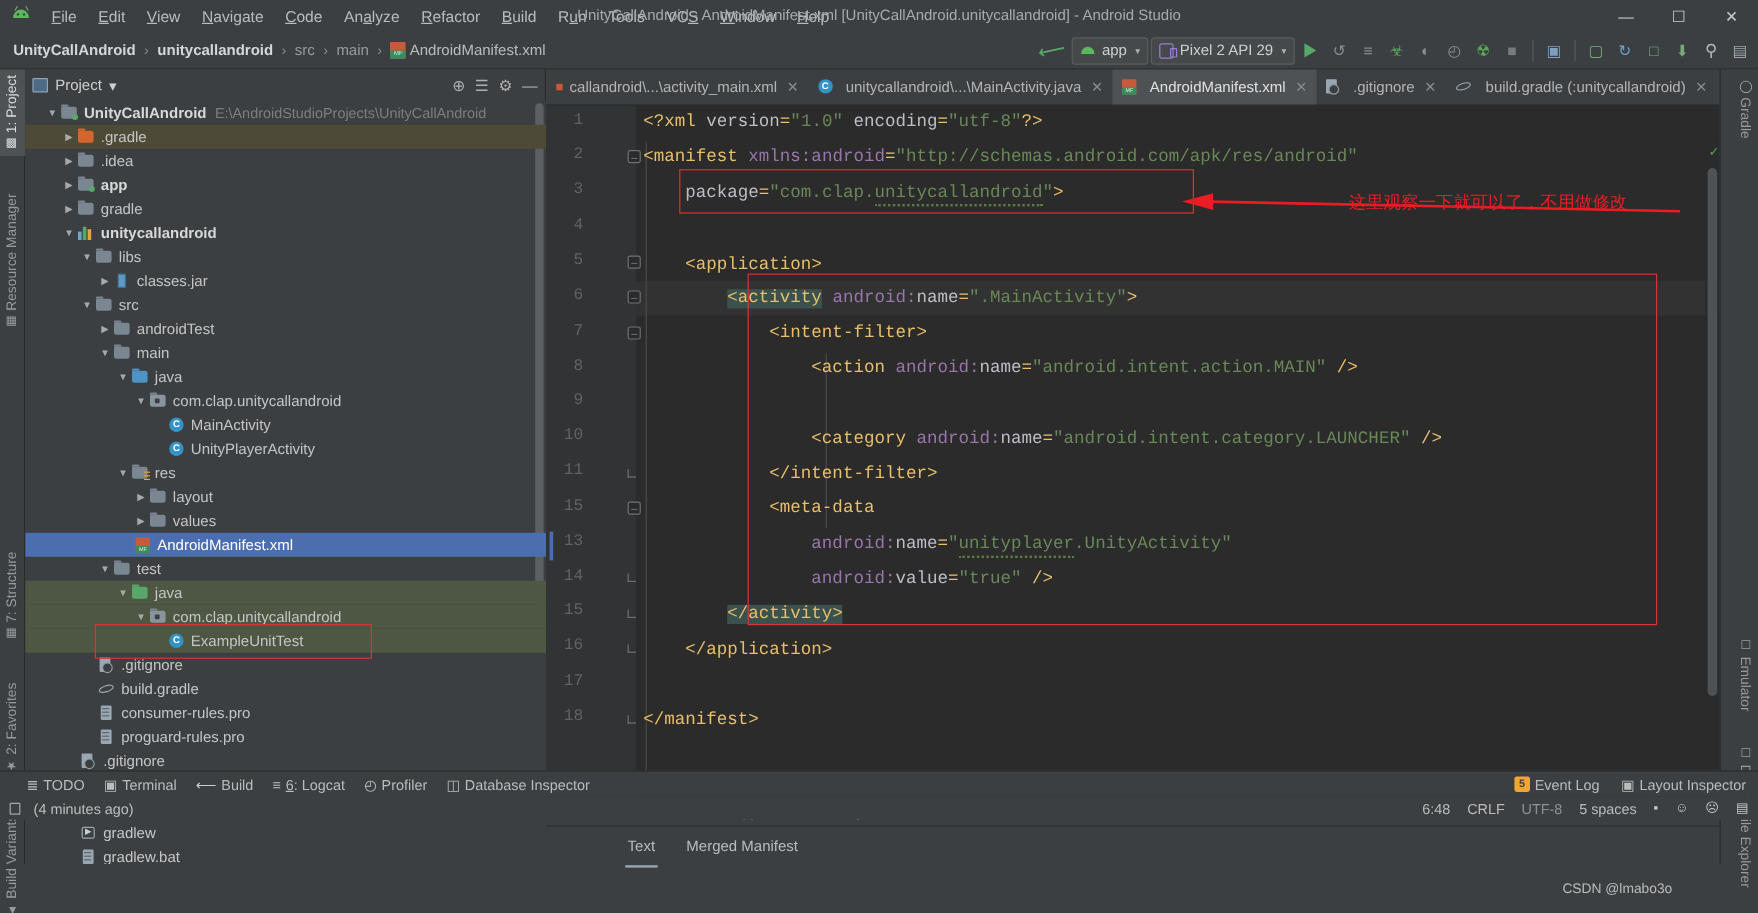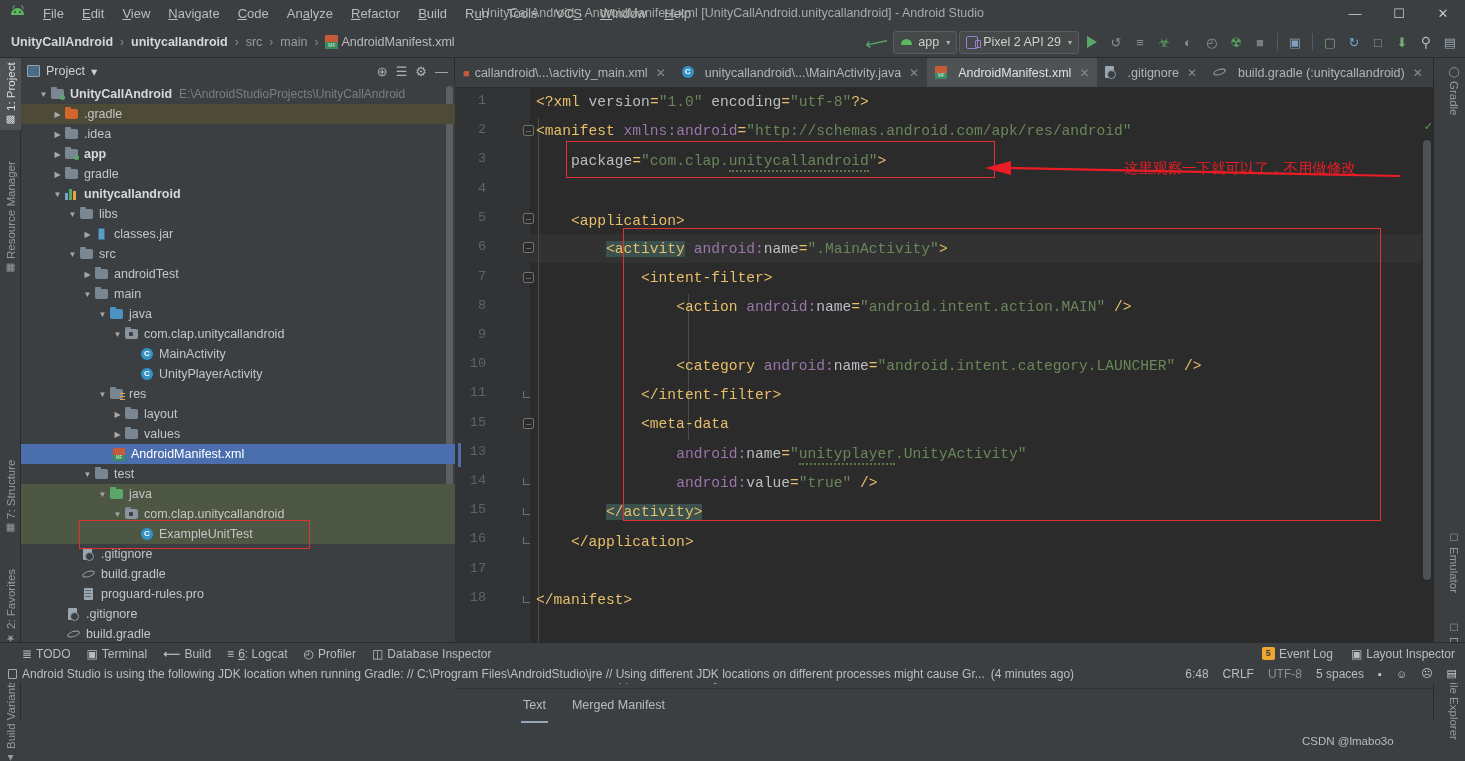--- a/index.html
+++ b/index.html
@@ -616,20 +616,26 @@
 
       <div class="row" style="padding-left:60px">
         <span class="ico">
             <span class="gradle-ico">
               <span class="el"></span>
             </span>
           </span>
         <span class="lbl">build.gradle</span>
       </div>
 
+      <div class="row" style="padding-left:60px">
+        <span class="ico">
+            <span class="doc-ico"></span>
+          </span>
+        <span class="lbl">consumer-rules.pro</span>
+      </div>
 
       <div class="row" style="padding-left:60px">
         <span class="ico">
             <span class="doc-ico"></span>
           </span>
         <span class="lbl">proguard-rules.pro</span>
       </div>
 
       <div class="row" style="padding-left:45px">
         <span class="ico">
@@ -651,20 +657,26 @@
         <span class="ico">
           <span class="modbars">
               <i style="left:0;height:7px;background:#6fa5c9"></i>
               <i style="left:4px;height:11px;background:#59a869"></i>
               <i style="left:8px;height:9px;background:#e8a33d"></i>
             </span>
         </span>
         <span class="lbl">gradle.properties</span>
       </div>
 
+      <div class="row" style="padding-left:45px">
+        <span class="ico">
+            <span class="sh-ico">▶</span>
+          </span>
+        <span class="lbl">gradlew</span>
+      </div>
 
       <div class="row" style="padding-left:45px">
         <span class="ico">
             <span class="doc-ico"></span>
           </span>
         <span class="lbl">gradlew.bat</span>
       </div>
     </div>
 
     <div class="red-box" style="left:58px; top:462px; width:231px; height:29px;"></div>
@@ -853,21 +865,20 @@
       </span>
       <span class="tw">
         <span>▣</span>
         <span>Layout Inspector</span>
       </span>
     </span>
   </div>
 
   <div class="statusbar">
     <span class="sq-ico"></span>
-    <span class="sb-msg">Android Studio is using the following JDK location when running Gradle: // C:\Program Files\AndroidStudio\jre // Using different JDK locations on different processes might cause Gr...</span>
     <span class="sb-msg" style="margin-left:6px">(4 minutes ago)</span>
     <span class="sb-right">
       <span>6:48</span>
       <span>CRLF</span>
       <span class="sb-dim">UTF-8</span>
       <span>5 spaces</span>
       <span class="emoji-ico">▪</span>
       <span class="emoji-ico">☺</span>
       <span class="emoji-ico">☹</span>
       <span class="emoji-ico">▤</span>

